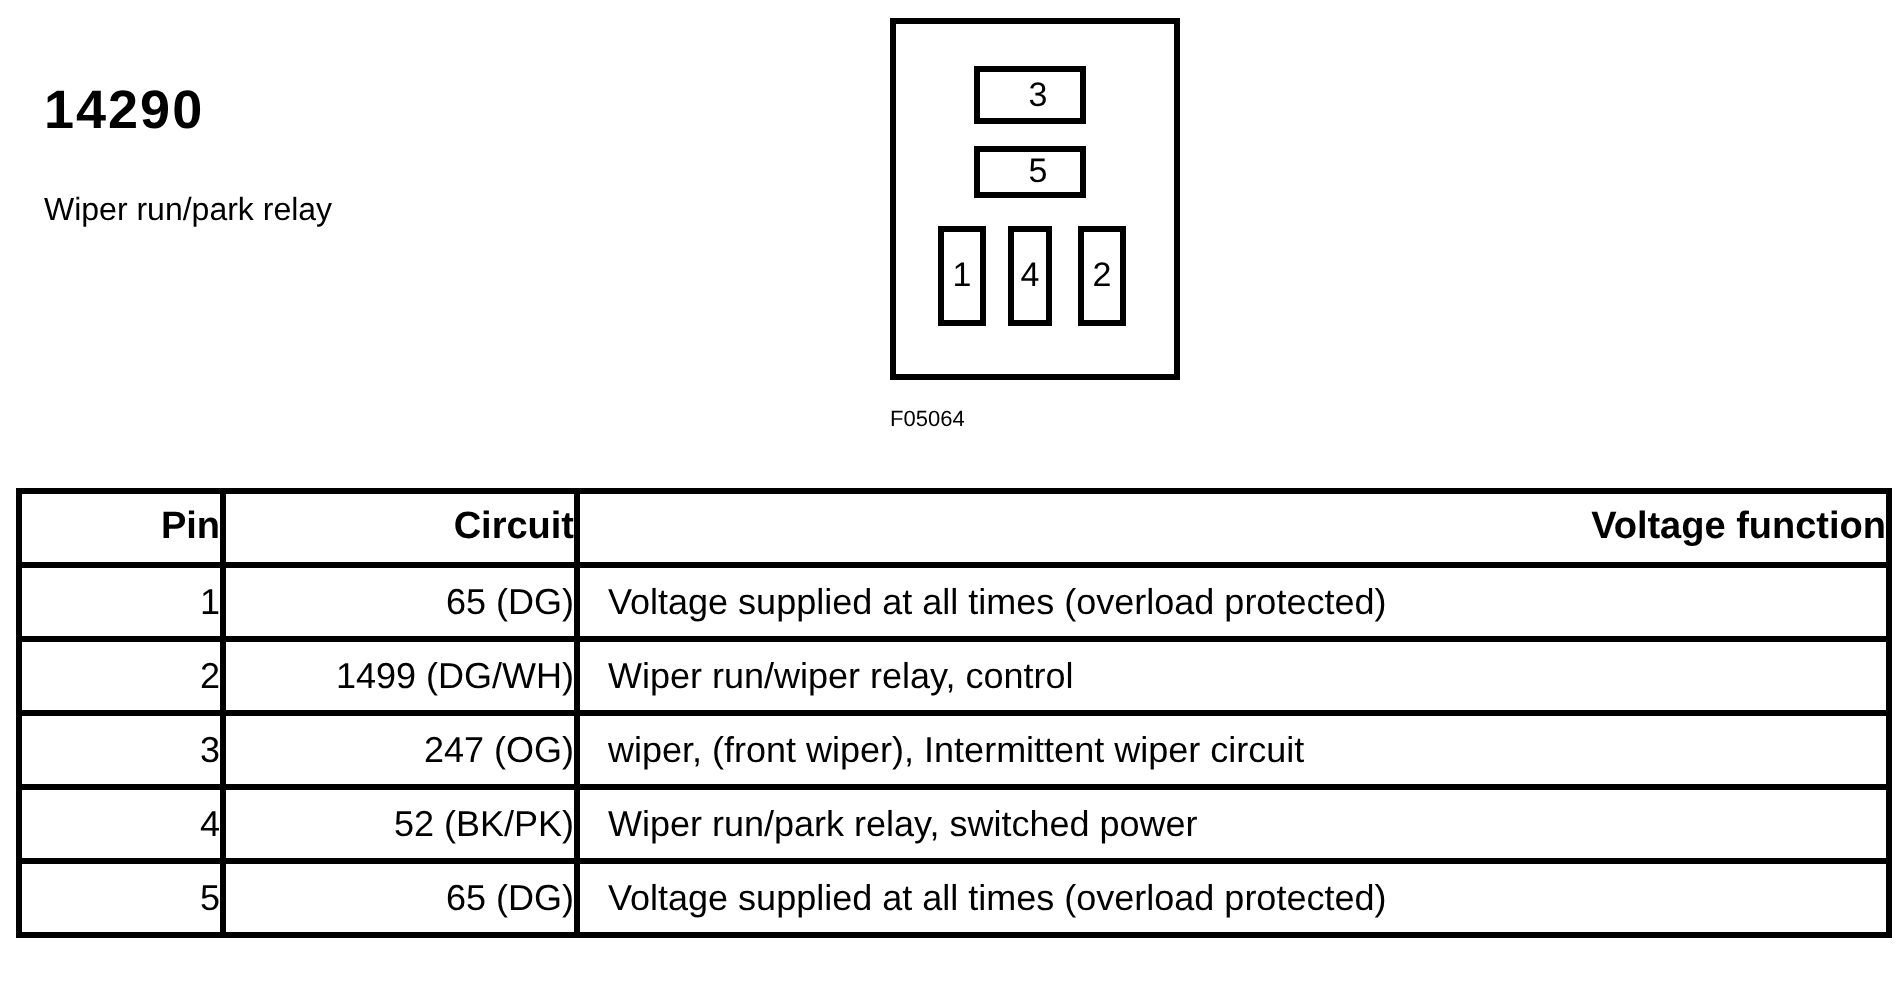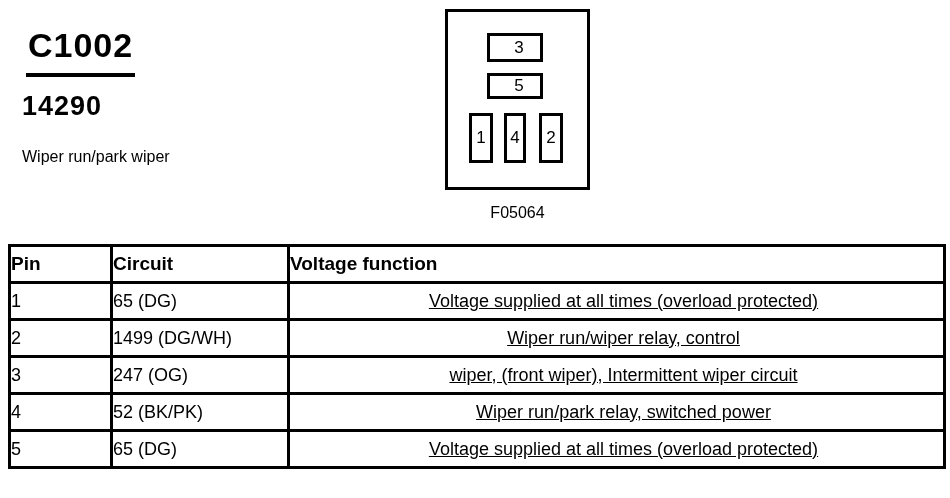--- a/index.html
+++ b/index.html
@@ -59,64 +59,62 @@
   .cavity-top    { left: 39px; top: 21px;  width: 56px; height: 29px; padding-left: 8px; }
   .cavity-middle { left: 39px; top: 61px;  width: 56px; height: 26px; padding-left: 8px; }
   .pin-1 { left: 21px; top: 101px; width: 24px; height: 50px; }
   .pin-4 { left: 56px; top: 101px; width: 22px; height: 50px; }
   .pin-2 { left: 91px; top: 101px; width: 24px; height: 50px; }
   .figure-code {
     position: absolute;
     left: 445px;
     top: 204px;
     width: 145px;
-    text-align: center;
-    font-size: 16px;
+    text-align: left;
+    font-size: 11px;
   }
 
   
   .pinout-table {
     position: absolute;
     left: 8px;
     top: 244px;
     width: 935px;
     border-collapse: collapse;
     table-layout: fixed;
   }
   .pinout-table th,
   .pinout-table td {
     border: 3px solid #000;
     height: 37px;
     font-size: 18px;
-    text-align: left;
+    text-align: right;
     vertical-align: middle;
     padding: 0;
     overflow: hidden;
     white-space: nowrap;
   }
   .pinout-table th {
     font-size: 19px;
     font-weight: bold;
   }
   .col-pin { width: 102px; }
   .col-circuit { width: 177px; }
   .col-function { width: 656px; }
   .pinout-table td.cell-function {
-    text-align: center;
+    text-align: left;
     padding-left: 14px;
-    text-decoration: underline;
   }
 </style>
 </head>
 <body>
 
 <div class="header-block">
-  <h1 class="connector-id">C1002</h1>
   <div class="part-number">14290</div>
-  <div class="description">Wiper run/park wiper</div>
+  <div class="description">Wiper run/park relay</div>
 </div>
 
 <div class="connector">
   <div class="cavity cavity-top">3</div>
   <div class="cavity cavity-middle">5</div>
   <div class="cavity pin-1">1</div>
   <div class="cavity pin-4">4</div>
   <div class="cavity pin-2">2</div>
 </div>
 <div class="figure-code">F05064</div>

